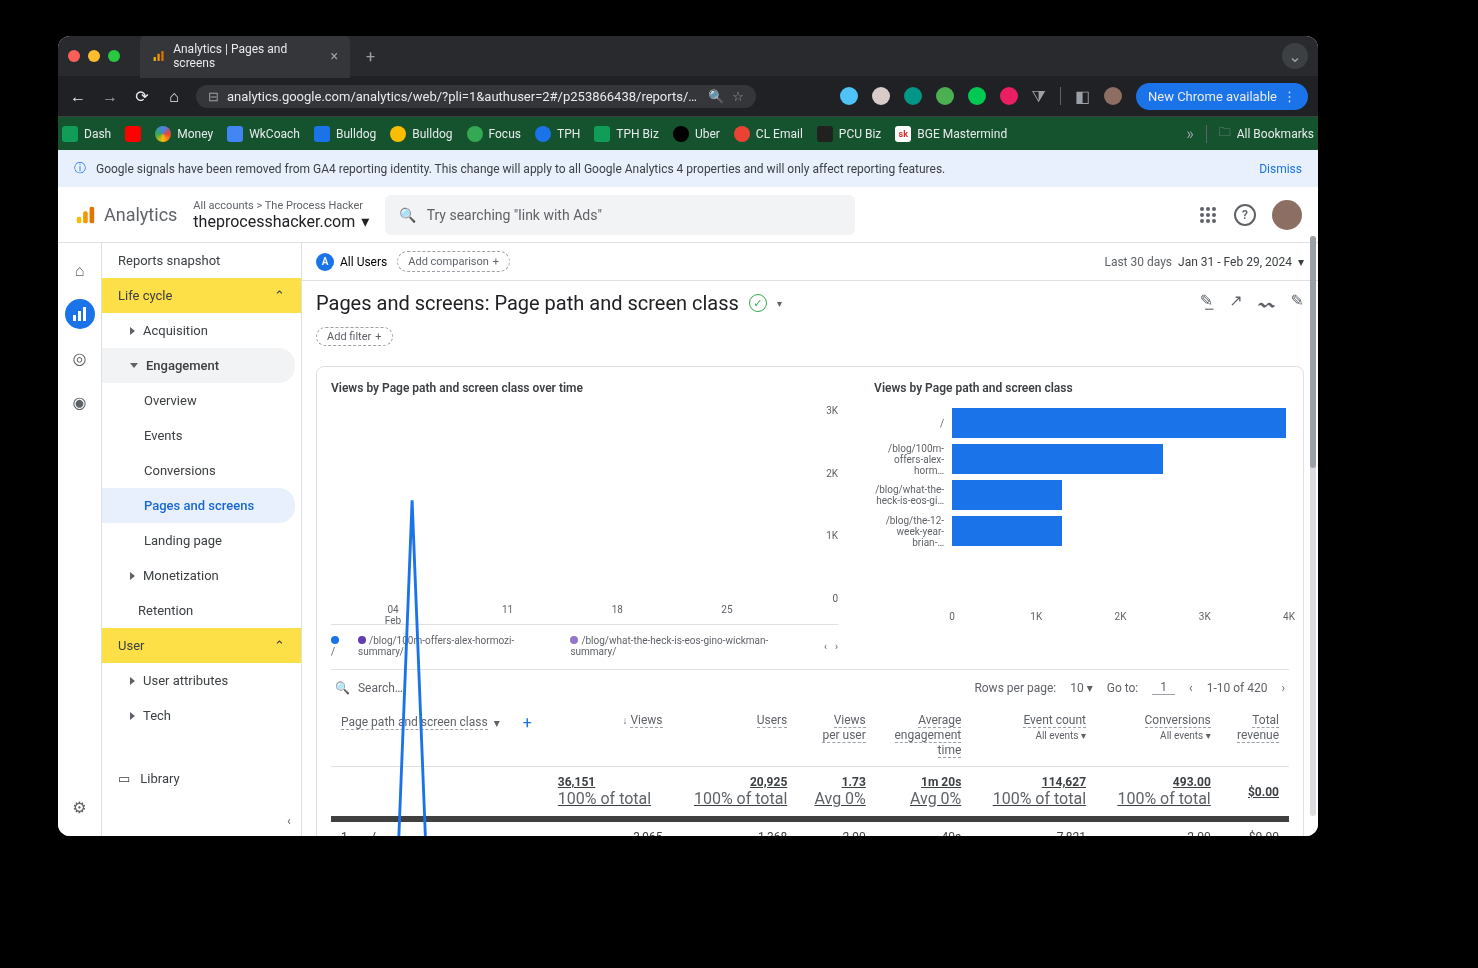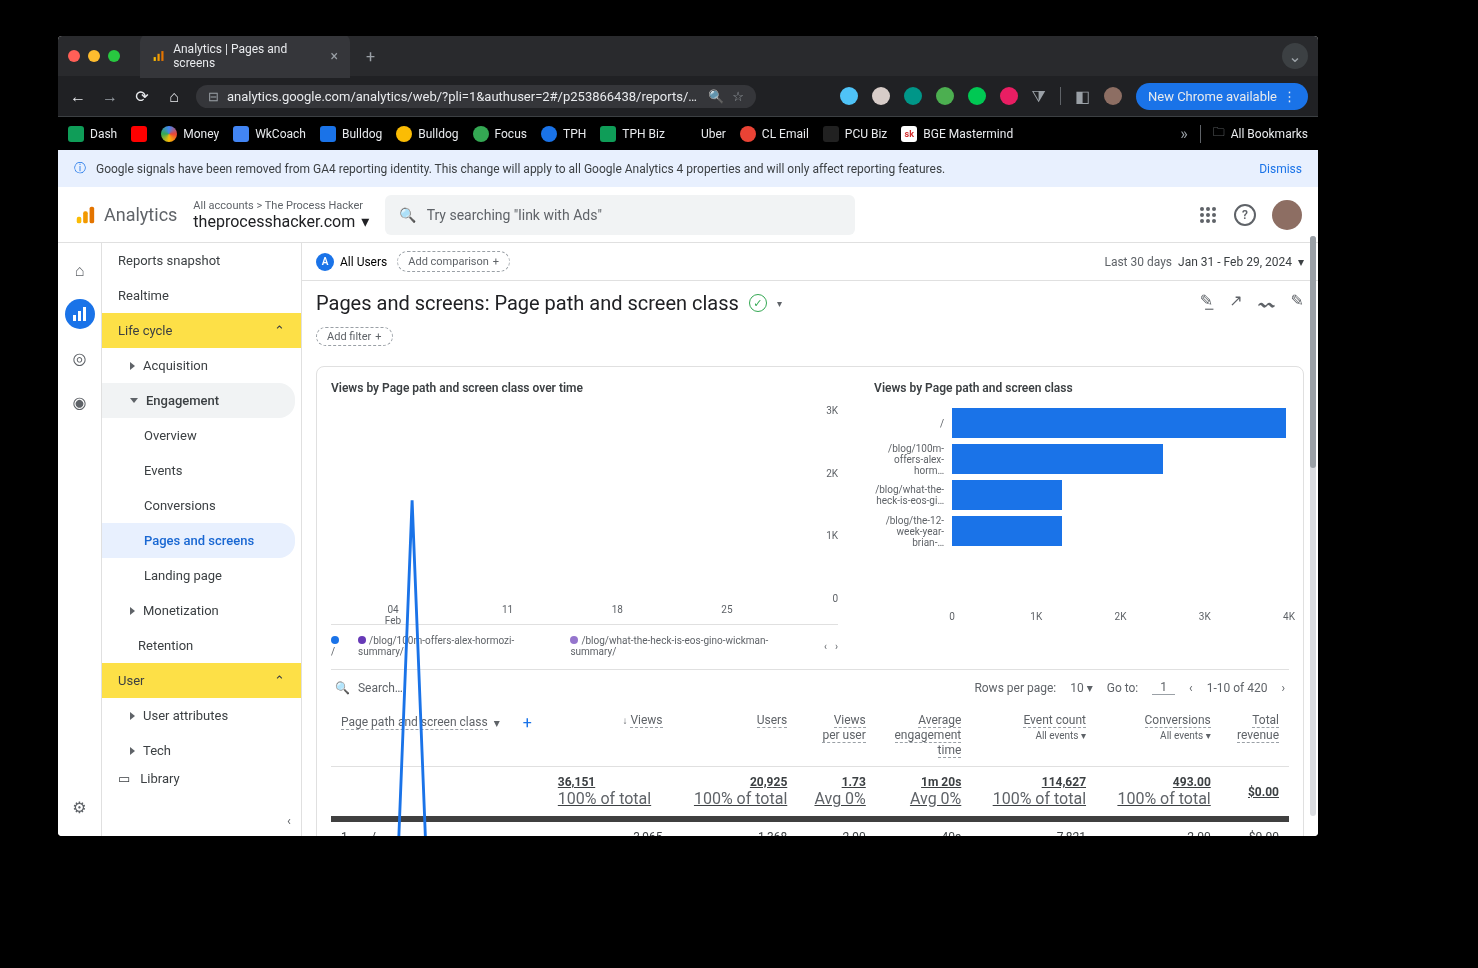--- a/index.html
+++ b/index.html
@@ -1,17 +1,17 @@
 <!DOCTYPE html>
 <html><head>
 <meta charset="utf-8">
 <style>
 * { box-sizing: border-box; margin: 0; padding: 0; font-family: -apple-system, BlinkMacSystemFont, "Segoe UI", Roboto, Arial, sans-serif; }
 body { background: #000; width: 1478px; height: 968px; overflow: hidden; position: relative; }
-.window { position: absolute; left: 58px; top: 36px; width: 1260px; height: 800px; background: #fff; border-radius: 4px; overflow: hidden; display: flex; flex-direction: column; box-shadow: 0 10px 40px rgba(0,0,0,0.5); }
+.window { position: absolute; left: 58px; top: 36px; width: 1260px; height: 800px; background: #fff; border-radius: 12px; overflow: hidden; display: flex; flex-direction: column; box-shadow: 0 10px 40px rgba(0,0,0,0.5); }
 
 
 .chrome-top { background: #292a2d; }
 .tab-strip { display: flex; align-items: center; height: 40px; padding-left: 10px; gap: 8px; }
 .traffic { display: flex; gap: 8px; margin-right: 12px; }
 .dot { width: 12px; height: 12px; border-radius: 50%; }
 .dot.red { background: #ff5f57; } .dot.yellow{ background:#febc2e;} .dot.green{ background:#28c840;}
 .tab { display:flex; align-items:center; gap:8px; background:#35363a; color:#e8eaed; font-size:12px; padding:8px 12px; border-radius:8px 8px 0 0; max-width:210px; }
 .tab .ga-icon { width:14px; height:14px; }
 .tab-close { color:#9aa0a6; font-size:14px; margin-left:auto; }
@@ -21,21 +21,21 @@
 .addr-bar { display:flex; align-items:center; height:40px; padding:0 10px; gap:12px; background:#202124; }
 .nav-btn { color:#9aa0a6; font-size:16px; width:20px; text-align:center; }
 .nav-btn.enabled { color:#e8eaed; }
 .url-pill { flex:0 1 auto; display:flex; align-items:center; gap:8px; background:#35363a; border-radius:16px; padding:4px 12px; color:#e8eaed; font-size:13px; width:560px; }
 .url-pill .site-info { color:#9aa0a6; }
 .url-text { white-space:nowrap; overflow:hidden; text-overflow:ellipsis; flex:1; }
 .addr-icons { display:flex; gap:14px; align-items:center; margin-left:auto; }
 .ext-dot { width:18px; height:18px; border-radius:50%; display:inline-block; }
 .new-chrome { background:#1a73e8; color:#e8eaed; font-size:13px; padding:6px 12px; border-radius:16px; display:flex; align-items:center; gap:6px; }
 
-.bookmarks { display:flex; align-items:center; height:34px; padding:0 10px; gap:14px; background:#000000; border-top:1px solid #3c4043; }
+.bookmarks { display:flex; align-items:center; height:34px; padding:0 4px; gap:14px; background:#14532d; border-top:1px solid #3c4043; }
 .bm { display:flex; align-items:center; gap:6px; color:#e8eaed; font-size:12px; white-space:nowrap; }
 .bm-icon { width:16px; height:16px; border-radius:3px; display:inline-block; }
 .bm-right { margin-left:auto; display:flex; gap:12px; align-items:center; }
 .bm-sep { width:1px; height:18px; background:#5f6368; }
 
 
 .notif { display:flex; align-items:center; padding:10px 16px; background:#e8f0fe; color:#3c4043; font-size:12px; gap:10px; }
 .notif-dismiss { margin-left:auto; color:#1a73e8; }
 
 
@@ -297,21 +297,20 @@
             <rect x="11" y="1" width="3" height="14" fill="#fff"></rect>
           </svg>
       </div>
       <div class="rail-item">◎</div>
       <div class="rail-item">◉</div>
       <div class="rail-item rail-bottom">⚙</div>
     </div>
 
     <div class="sidebar">
       <div class="sb-item">Reports snapshot</div>
-      <div class="sb-item">Realtime</div>
       <div class="sb-group-head">
           <span>Life cycle</span>
           <span class="chev">⌃</span>
         </div>
       <div class="sb-item l2">
           <span class="tri right"></span>
           <span>Acquisition</span>
         </div>
       <div class="sb-item l2 engagement">
           <span class="tri"></span>

